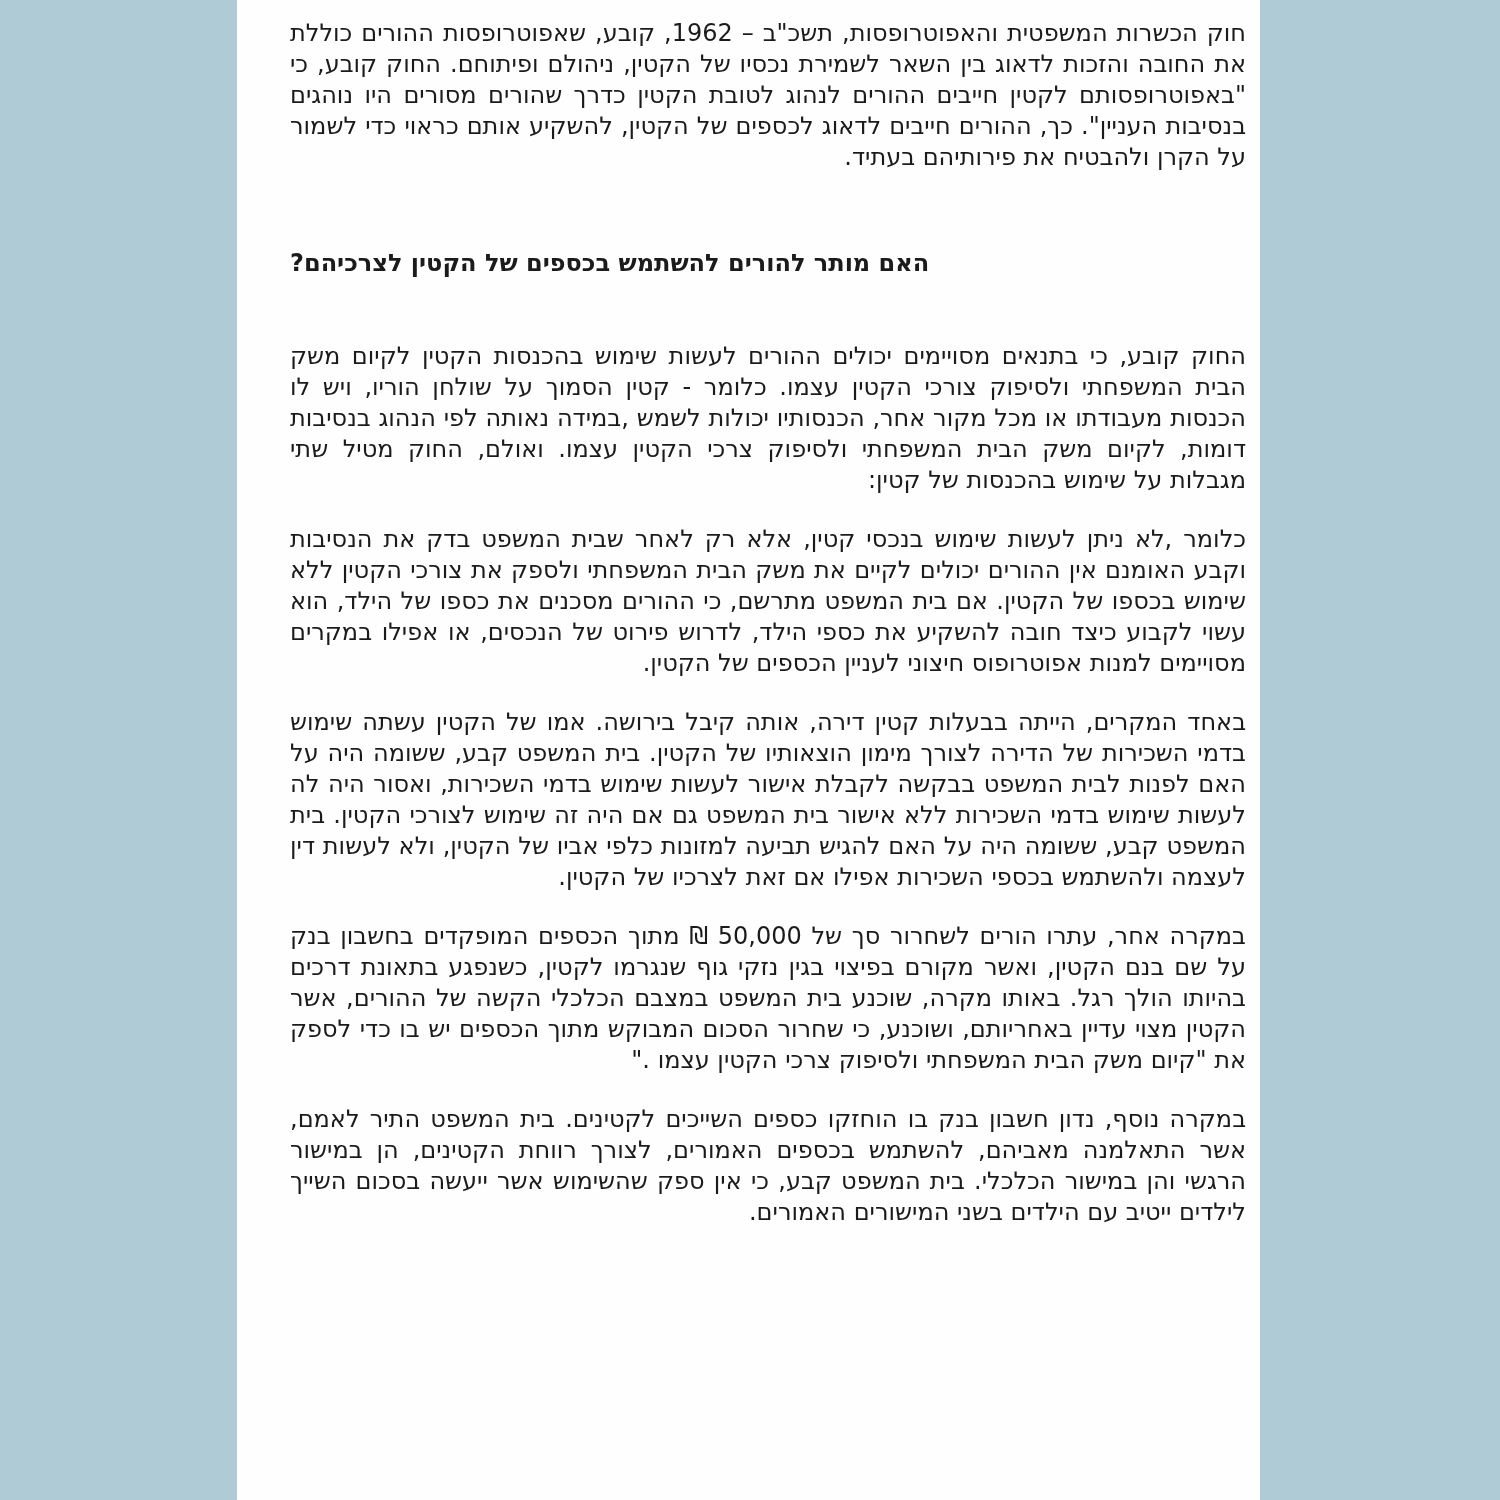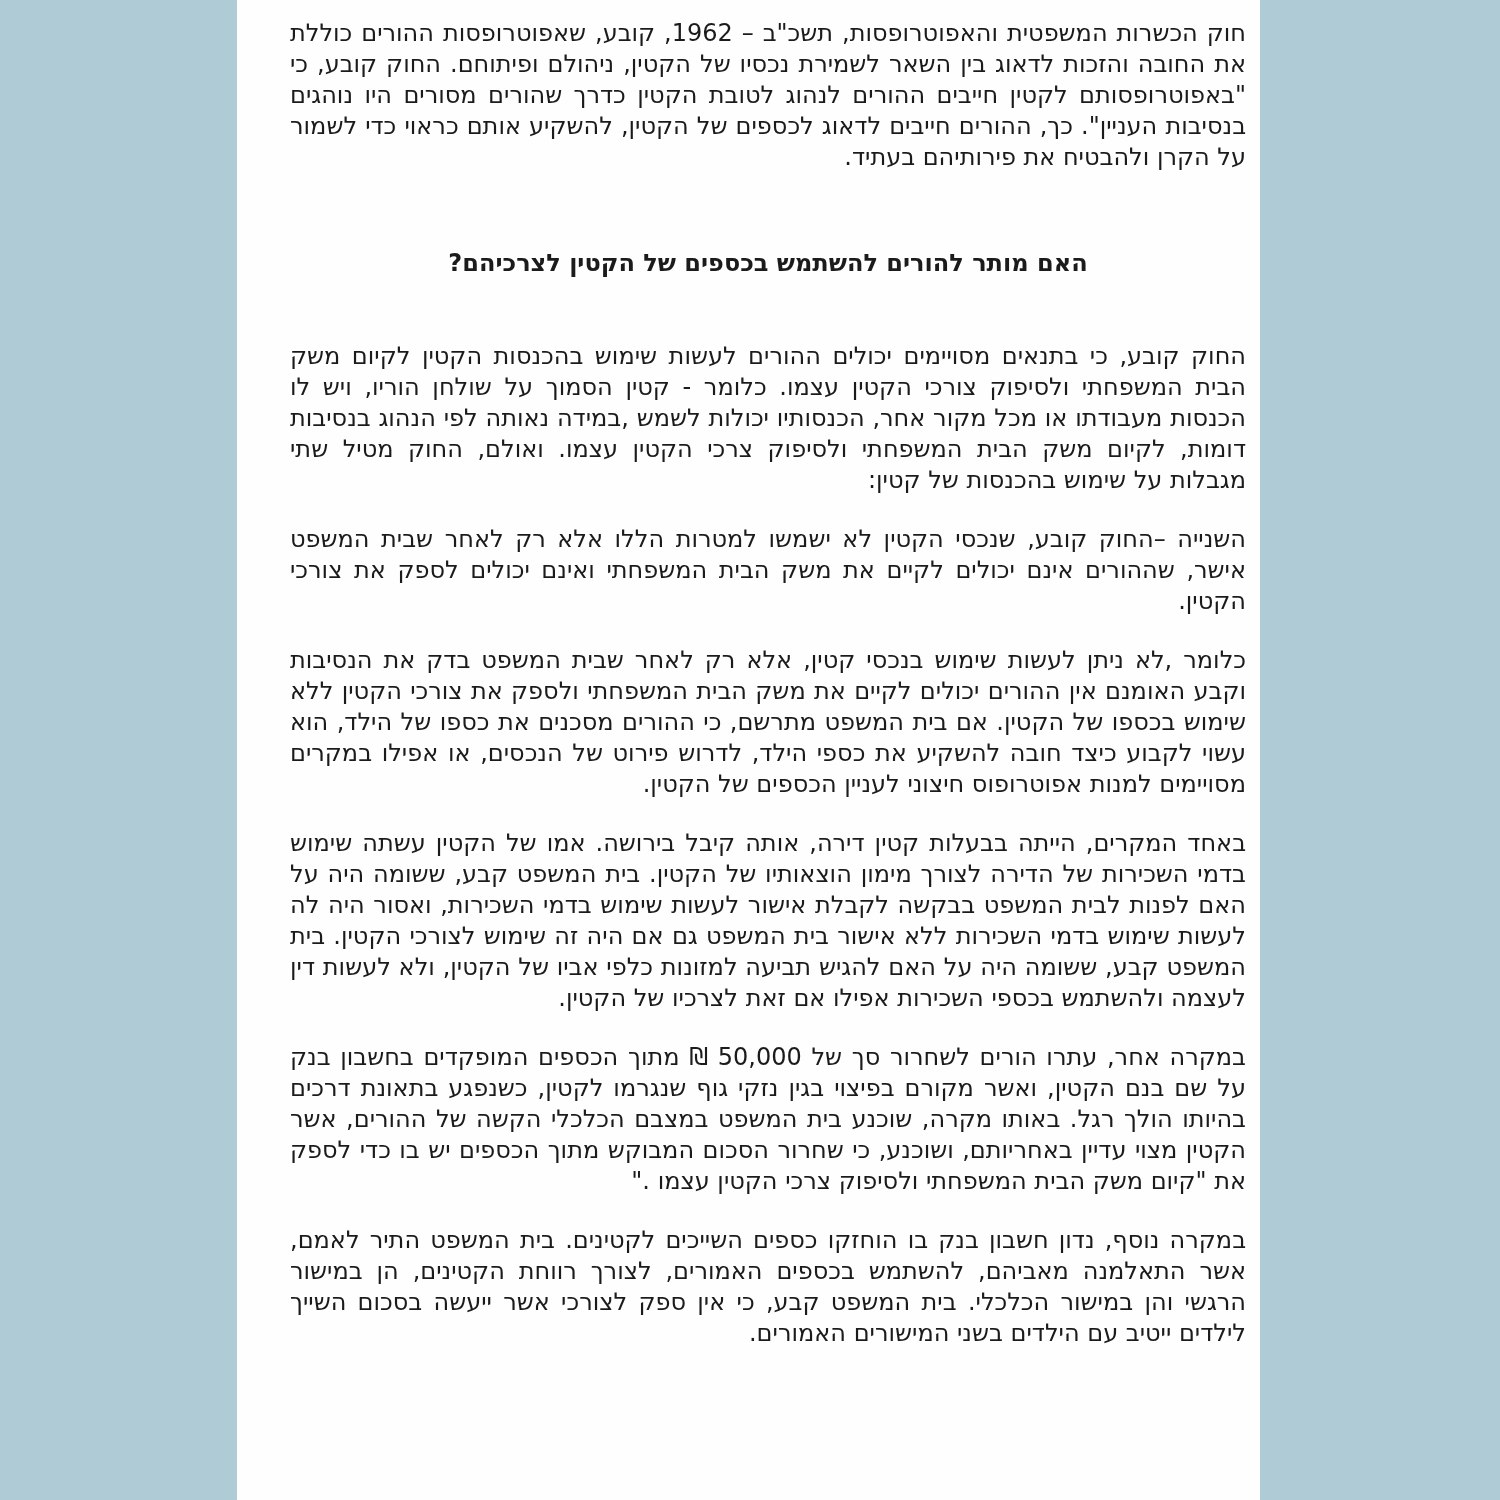--- a/index.html
+++ b/index.html
@@ -31,39 +31,38 @@
     font-size: 24px;
     line-height: 31px;
   }
   .para {
     margin: 0 0 28px 0;
   }
   .heading {
     font-size: 24px;
     line-height: 31px;
     font-weight: bold;
-    text-align: center;
+    text-align: left;
     margin: 75px 0 62px 0;
   }
 </style>
 </head>
 <body style="background: rgb(174, 203, 214);">
 
 <div class="page" style="background: rgb(254, 254, 254);">
   <div class="content" style="color: rgb(27, 27, 27);">
     <p class="para">חוק הכשרות המשפטית והאפוטרופסות, תשכ"ב – 1962, קובע, שאפוטרופסות ההורים כוללת את החובה והזכות לדאוג בין השאר לשמירת נכסיו של הקטין, ניהולם ופיתוחם. החוק קובע, כי "באפוטרופסותם לקטין חייבים ההורים לנהוג לטובת הקטין כדרך שהורים מסורים היו נוהגים בנסיבות העניין". כך, ההורים חייבים לדאוג לכספים של הקטין, להשקיע אותם כראוי כדי לשמור על הקרן ולהבטיח את פירותיהם בעתיד.</p>
 
     <h2 class="heading">האם מותר להורים להשתמש בכספים של הקטין לצרכיהם?</h2>
 
     <p class="para">החוק קובע, כי בתנאים מסויימים יכולים ההורים לעשות שימוש בהכנסות הקטין לקיום משק הבית המשפחתי ולסיפוק צורכי הקטין עצמו. כלומר - קטין הסמוך על שולחן הוריו, ויש לו הכנסות מעבודתו או מכל מקור אחר, הכנסותיו יכולות לשמש ,במידה נאותה לפי הנהוג בנסיבות דומות, לקיום משק הבית המשפחתי ולסיפוק צרכי הקטין עצמו. ואולם, החוק מטיל שתי מגבלות על שימוש בהכנסות של קטין:</p>
 
 
-    <p class="para">השנייה –החוק קובע, שנכסי הקטין לא ישמשו למטרות הללו אלא רק לאחר שבית המשפט אישר, שההורים אינם יכולים לקיים את משק הבית המשפחתי ואינם יכולים לספק את צורכי הקטין.</p>
 
     <p class="para">כלומר ,לא ניתן לעשות שימוש בנכסי קטין, אלא רק לאחר שבית המשפט בדק את הנסיבות וקבע האומנם אין ההורים יכולים לקיים את משק הבית המשפחתי ולספק את צורכי הקטין ללא שימוש בכספו של הקטין. אם בית המשפט מתרשם, כי ההורים מסכנים את כספו של הילד, הוא עשוי לקבוע כיצד חובה להשקיע את כספי הילד, לדרוש פירוט של הנכסים, או אפילו במקרים מסויימים למנות אפוטרופוס חיצוני לעניין הכספים של הקטין.</p>
 
     <p class="para">באחד המקרים, הייתה בבעלות קטין דירה, אותה קיבל בירושה. אמו של הקטין עשתה שימוש בדמי השכירות של הדירה לצורך מימון הוצאותיו של הקטין. בית המשפט קבע, ששומה היה על האם לפנות לבית המשפט בבקשה לקבלת אישור לעשות שימוש בדמי השכירות, ואסור היה לה לעשות שימוש בדמי השכירות ללא אישור בית המשפט גם אם היה זה שימוש לצורכי הקטין. בית המשפט קבע, ששומה היה על האם להגיש תביעה למזונות כלפי אביו של הקטין, ולא לעשות דין לעצמה ולהשתמש בכספי השכירות אפילו אם זאת לצרכיו של הקטין.</p>
 
     <p class="para">במקרה אחר, עתרו הורים לשחרור סך של 50,000 ₪ מתוך הכספים המופקדים בחשבון בנק על שם בנם הקטין, ואשר מקורם בפיצוי בגין נזקי גוף שנגרמו לקטין, כשנפגע בתאונת דרכים בהיותו הולך רגל. באותו מקרה, שוכנע בית המשפט במצבם הכלכלי הקשה של ההורים, אשר הקטין מצוי עדיין באחריותם, ושוכנע, כי שחרור הסכום המבוקש מתוך הכספים יש בו כדי לספק את "קיום משק הבית המשפחתי ולסיפוק צרכי הקטין עצמו ."</p>
 
-    <p class="para">במקרה נוסף, נדון חשבון בנק בו הוחזקו כספים השייכים לקטינים. בית המשפט התיר לאמם, אשר התאלמנה מאביהם, להשתמש בכספים האמורים, לצורך רווחת הקטינים, הן במישור הרגשי והן במישור הכלכלי. בית המשפט קבע, כי אין ספק לצורכי אשר ייעשה בסכום השייך לילדים ייטיב עם הילדים בשני המישורים האמורים.</p>
+    <p class="para">במקרה נוסף, נדון חשבון בנק בו הוחזקו כספים השייכים לקטינים. בית המשפט התיר לאמם, אשר התאלמנה מאביהם, להשתמש בכספים האמורים, לצורך רווחת הקטינים, הן במישור הרגשי והן במישור הכלכלי. בית המשפט קבע, כי אין ספק שהשימוש אשר ייעשה בסכום השייך לילדים ייטיב עם הילדים בשני המישורים האמורים.</p>
   </div>
 </div>
 
 </body></html>

